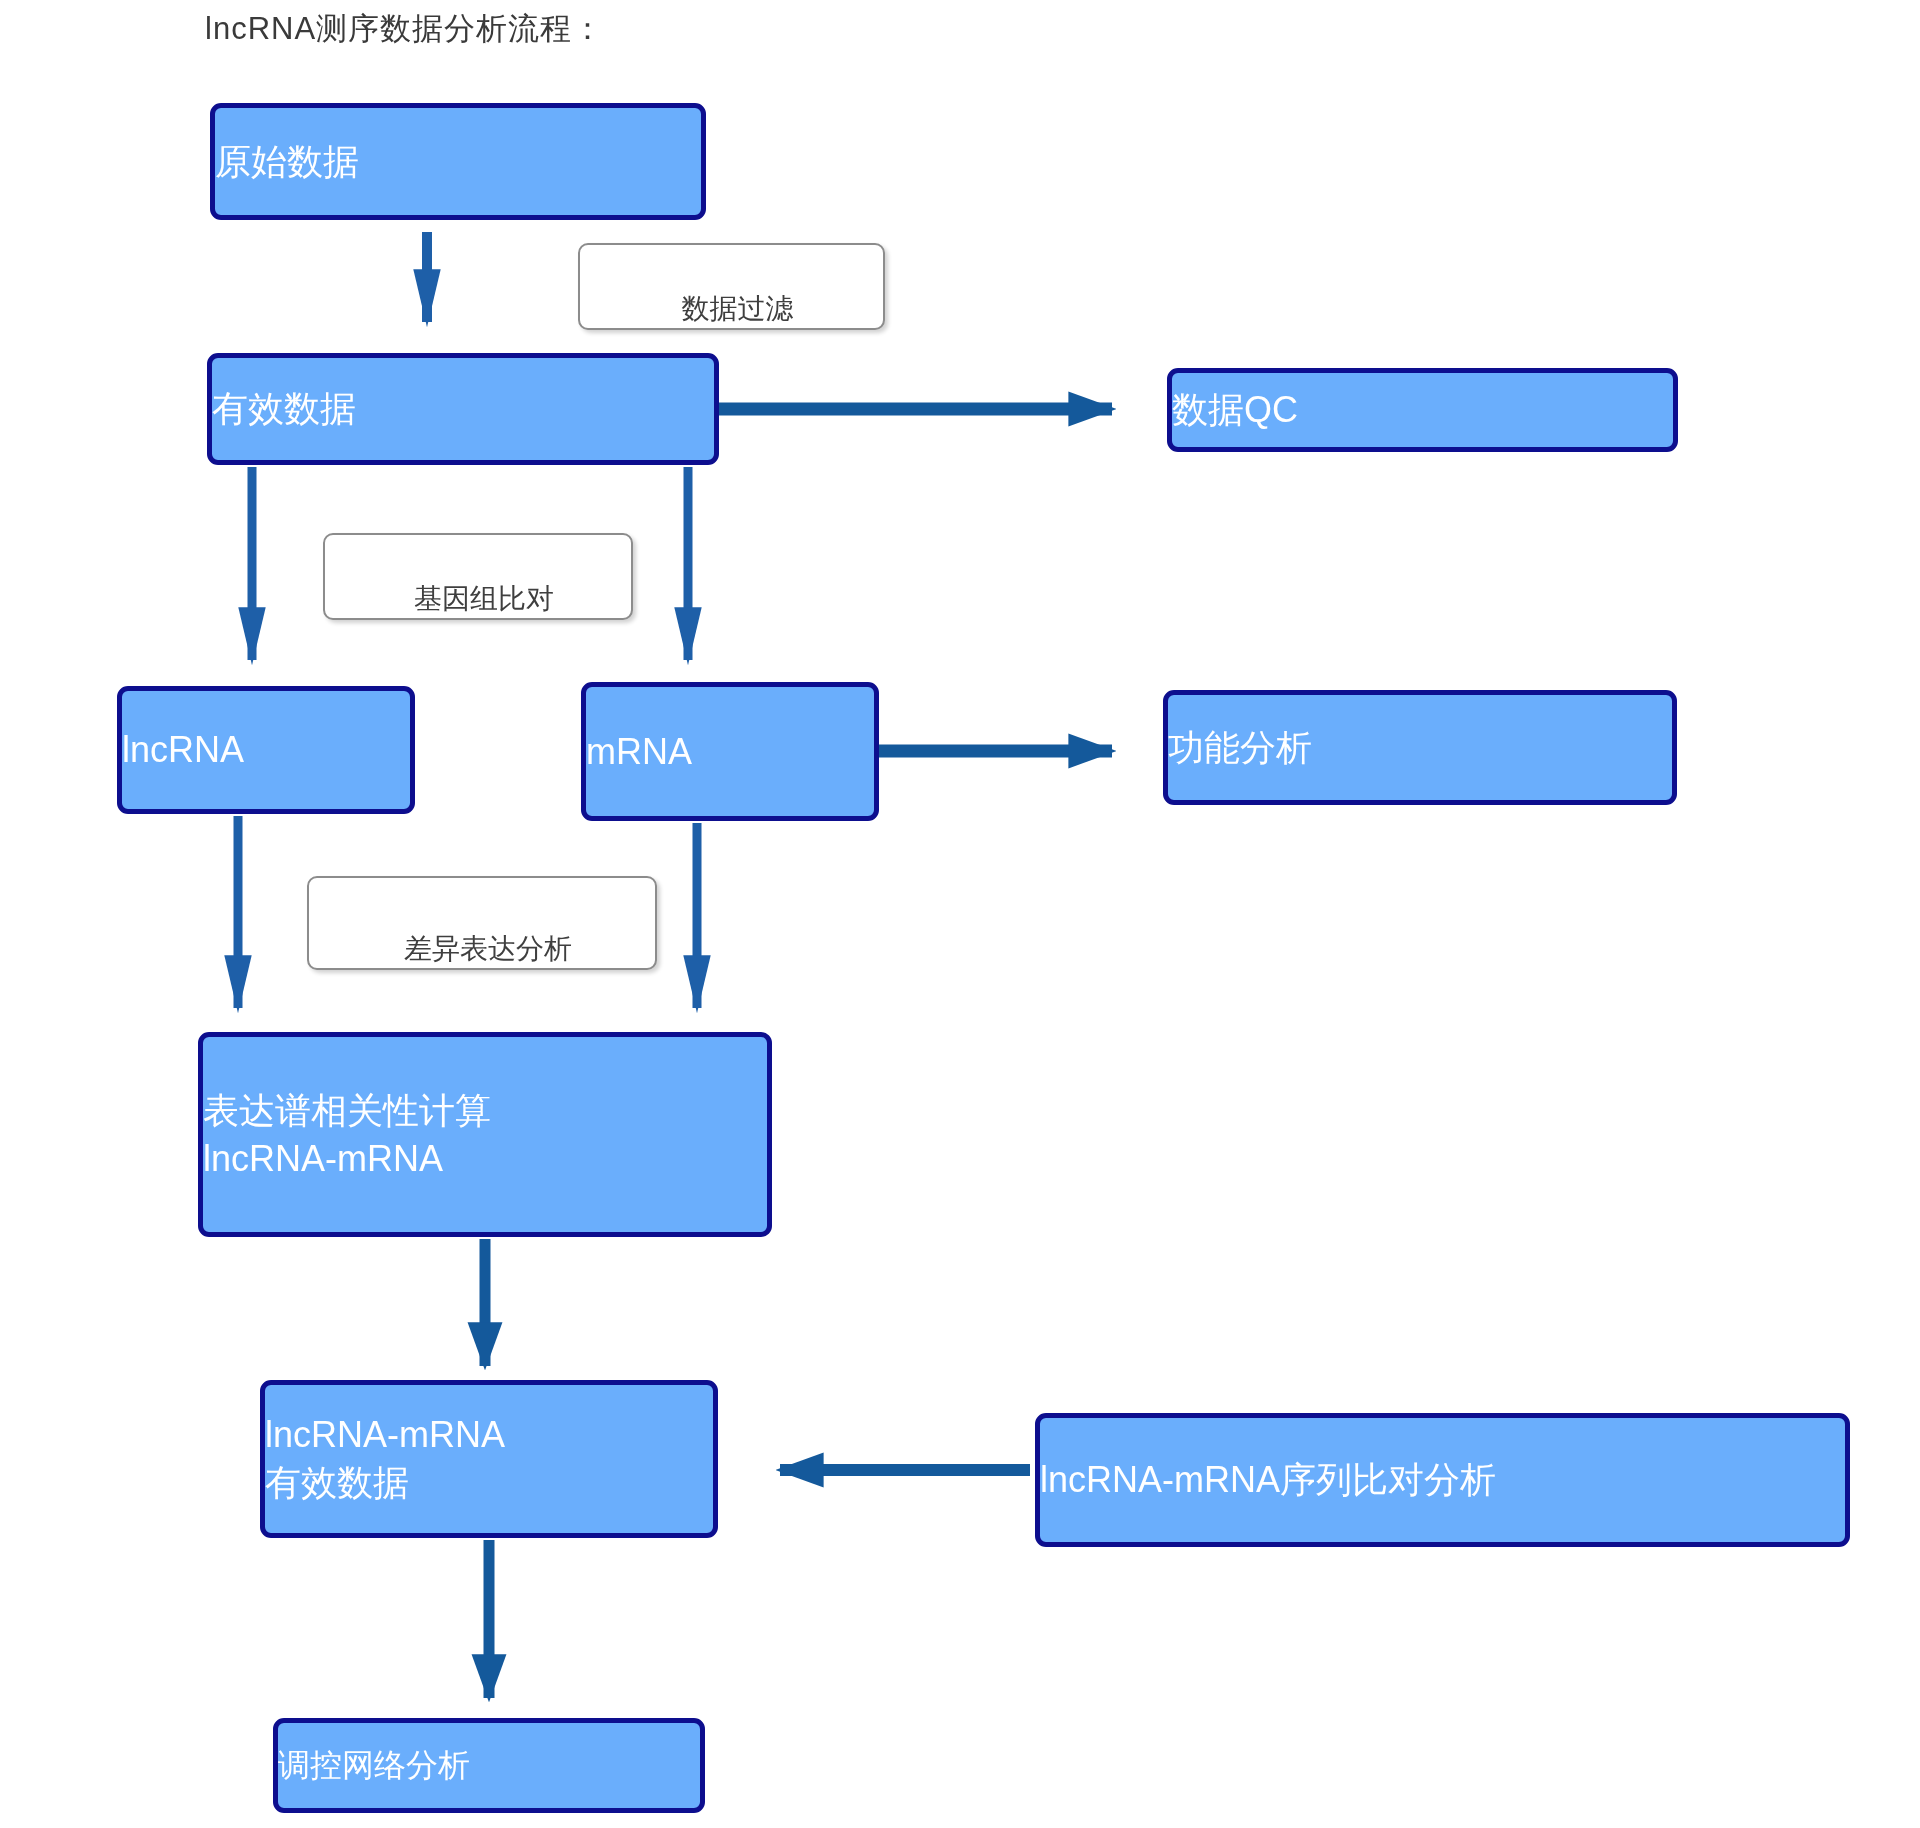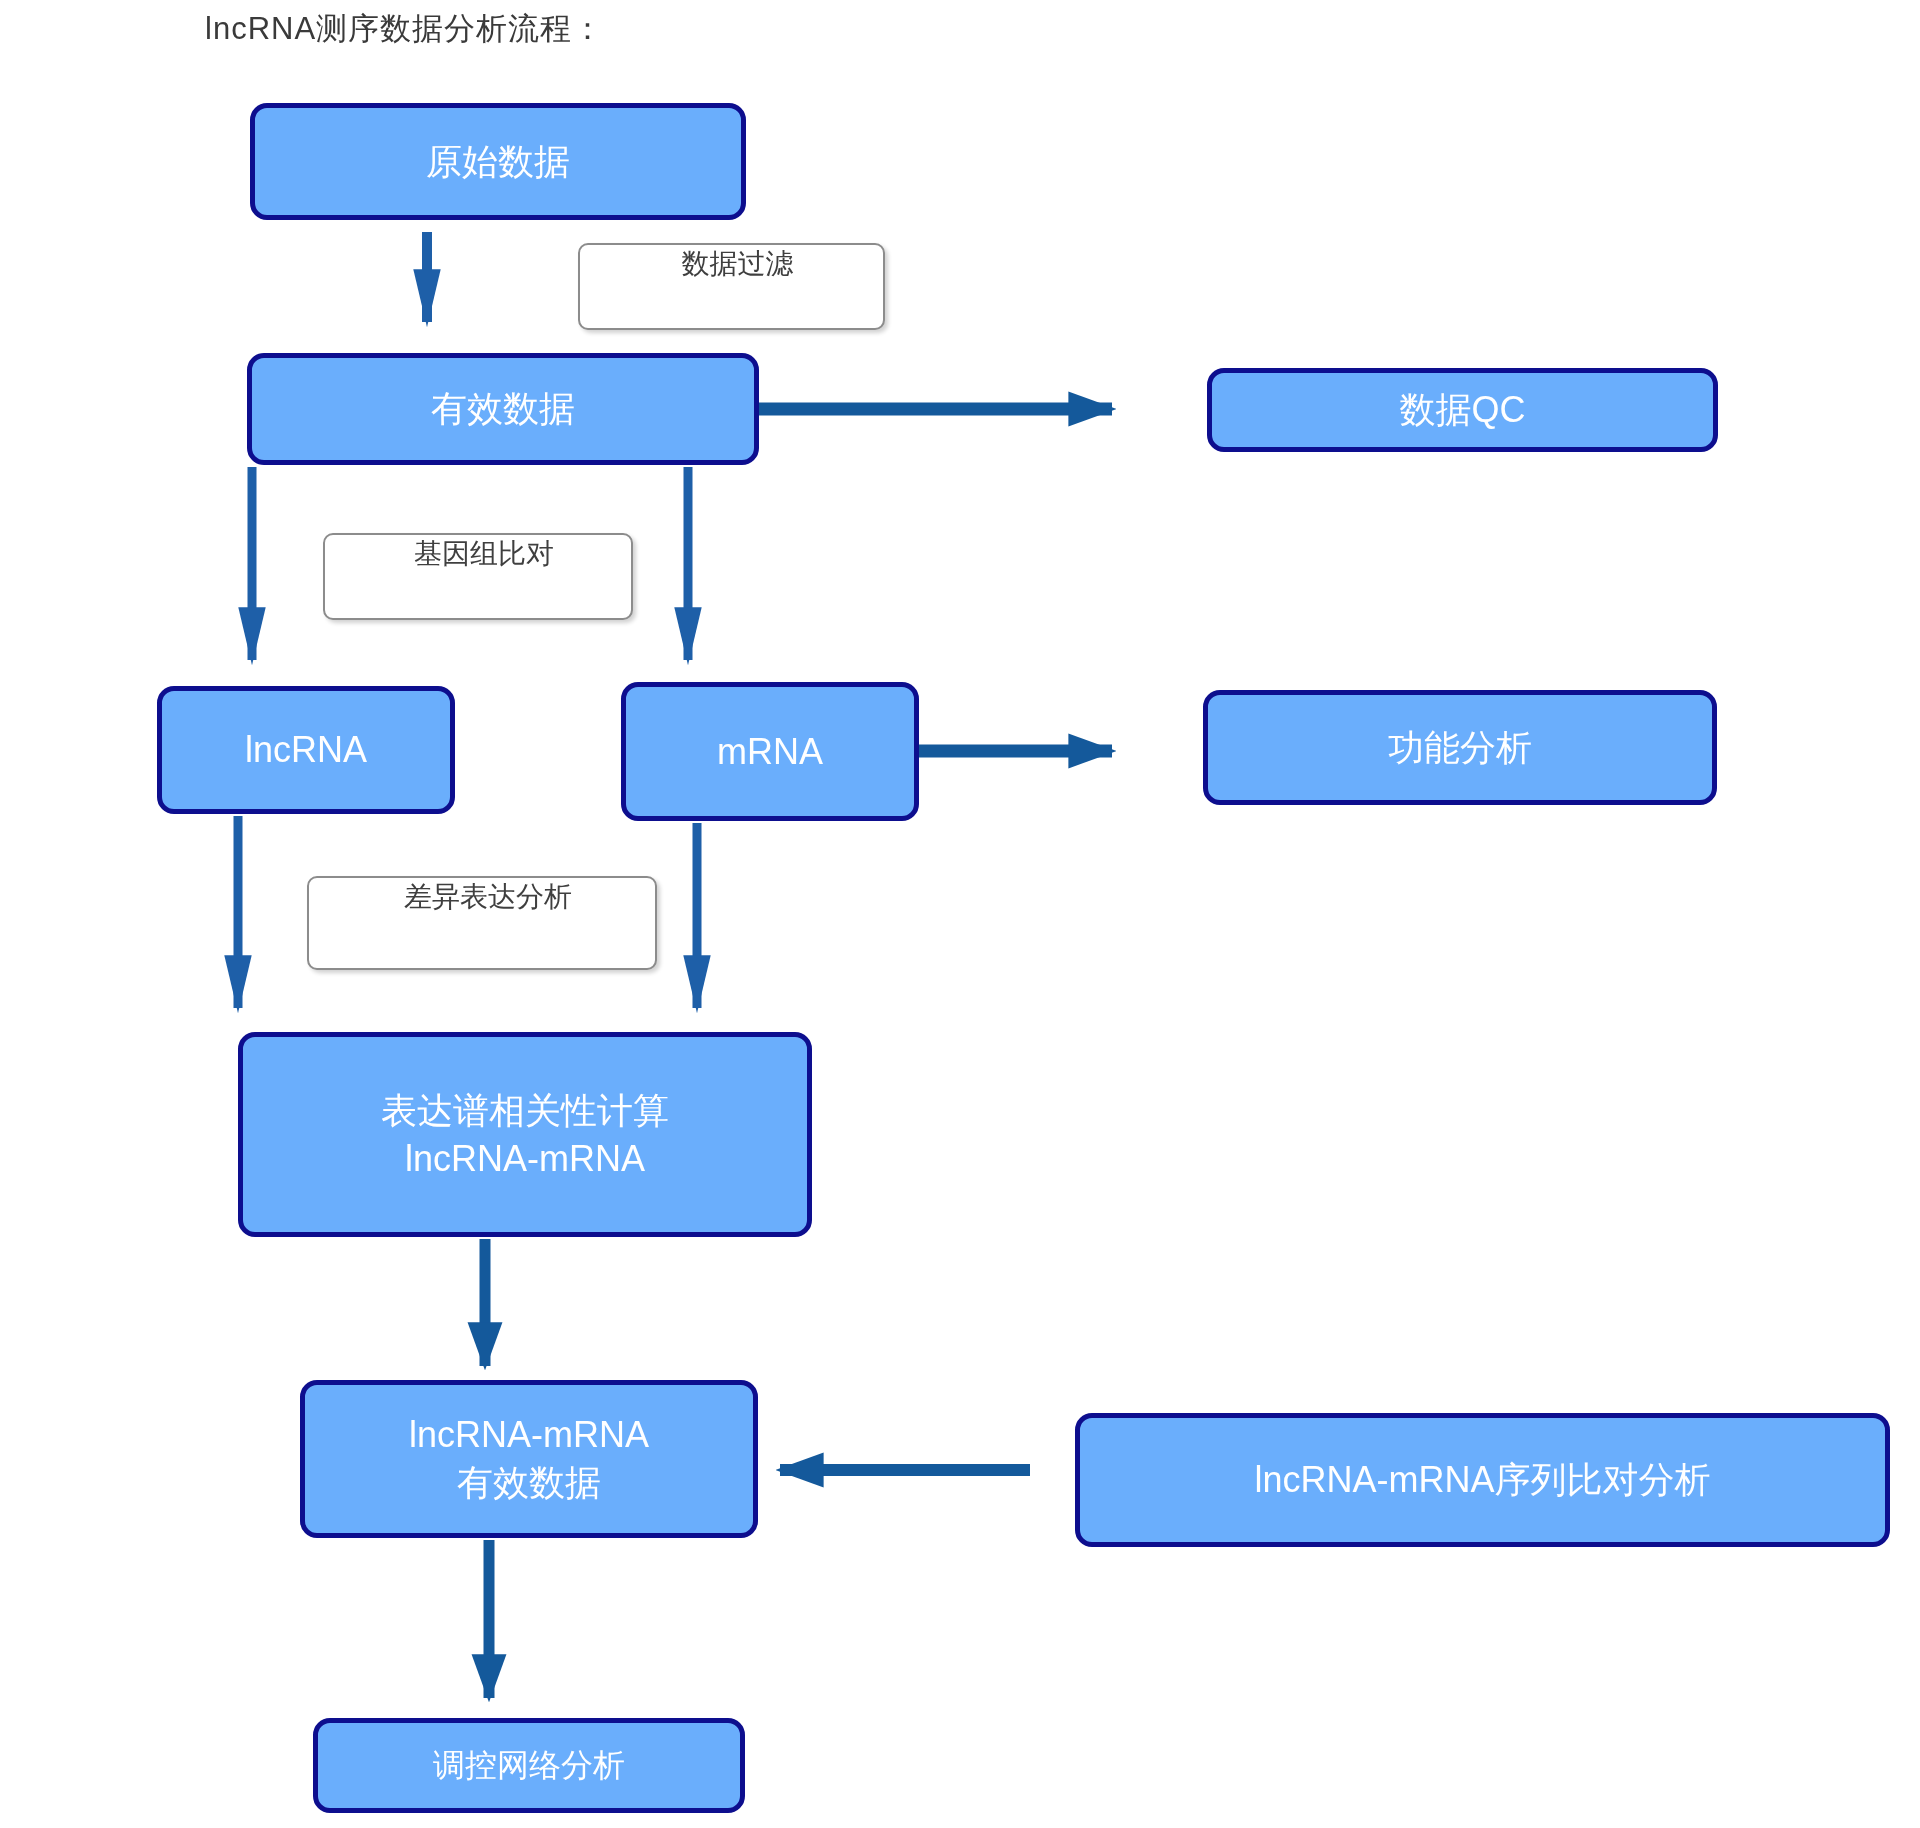--- a/index.html
+++ b/index.html
@@ -28,41 +28,40 @@
     color:var(--title-text);
     letter-spacing:1px;
     white-space:nowrap;
     text-align:center;
   }
   .node{
     position:absolute;
     box-sizing:border-box;
     background:var(--node-fill);
     border:5px solid var(--node-border);
-    border-radius:17px;
+    border-radius:11px;
     color:var(--node-text);
     display:flex;
     flex-direction:column;
-    align-items:center;
+    align-items:flex-start;
     justify-content:center;
     text-align:center;
     font-size:36px;
     line-height:1.32;
     white-space:nowrap;
-    margin-left:40px;
   }
   .plabel{
     position:absolute;
     box-sizing:border-box;
     background:#ffffff;
     border:2px solid var(--label-border);
     border-radius:10px;
     color:var(--label-text);
     display:flex;
-    align-items:flex-start;
+    align-items:flex-end;
     justify-content:center;
     text-align:center;
     font-size:28px;
     box-shadow:3px 3px 4px rgba(0,0,0,0.18);
     white-space:nowrap;
     padding-left:12px;
   }
   svg.wires{
     position:absolute;
     inset:0;

